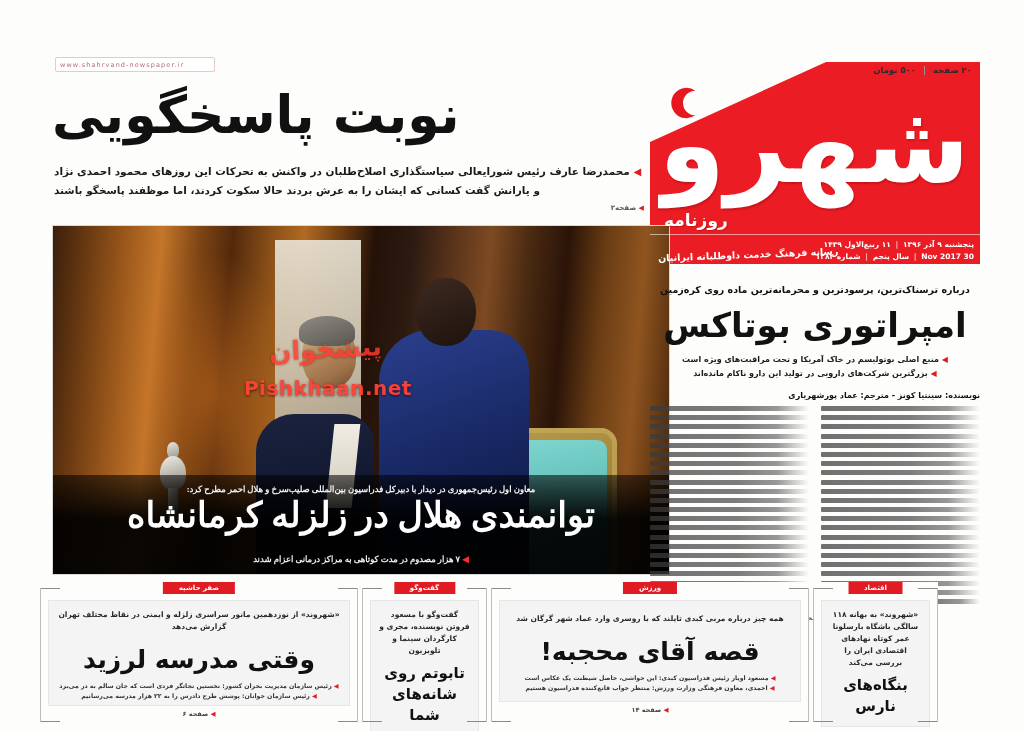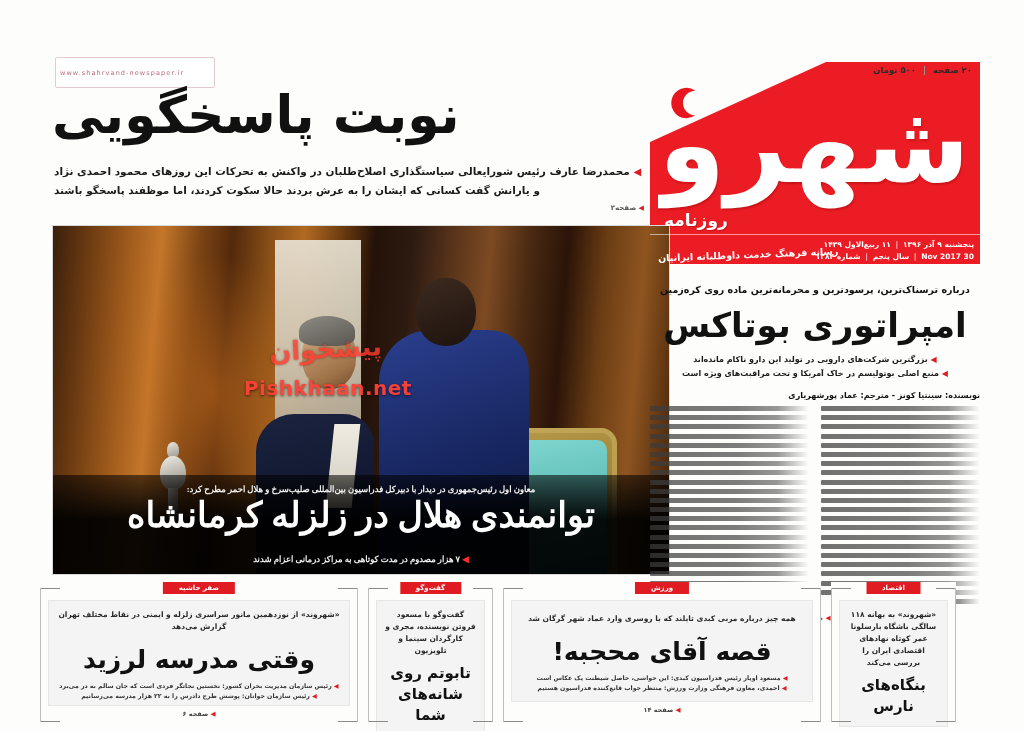--- a/index.html
+++ b/index.html
@@ -12,21 +12,21 @@
   #page {
     position:relative;
     width:1024px; height:731px;
     background:#fdfdfc;
     direction:rtl;
   }
 
   
   .url-bar {
     position:absolute; left:55px; top:57px;
-    width:160px; height:31px;
+    width:160px; height:15px;
     border:1px solid #e4c9cf;
     border-radius:2px;
     background:#fff;
     direction:ltr;
     display:flex; align-items:center;
     padding-left:4px;
   }
   .url-bar span {
     font-size:6.5px; letter-spacing:1.1px;
     color:#b56a77;
@@ -306,21 +306,21 @@
     margin-top:6px; font-size:6.5px; color:#555;
     text-align:center; font-weight:bold;
   }
   .rcol-page .bullet { color:#e01b22; }
 
   
   .teasers {
     position:absolute; left:40px; top:582px;
     width:944px; height:140px;
     display:flex; flex-direction:row-reverse;
-    gap:10px;
+    gap:4px;
   }
   .teaser {
     position:relative;
     background:#fdfdfc;
     padding:14px 8px 6px 8px;
     display:flex; flex-direction:column;
   }
   .teaser.w-big { width:318px; }
   .teaser.w-sm  { width:125px; }
   
@@ -467,25 +467,25 @@
       </div>
     </div>
   </div>
 
   <div class="rcol">
     <div class="rcol-kicker">درباره ترسناک‌ترین، پرسودترین و محرمانه‌ترین ماده روی کره‌زمین</div>
     <div class="rcol-title">امپراتوری بوتاکس</div>
     <div class="rcol-bullets">
       <div>
         <span class="bullet">◀</span>
-        <span>بزرگترین شرکت‌های دارویی در تولید این دارو ناکام مانده‌اند</span>
+        <span>منبع اصلی بوتولیسم در خاک آمریکا و تحت مراقبت‌های ویژه است</span>
       </div>
       <div>
         <span class="bullet">◀</span>
-        <span>منبع اصلی بوتولیسم در خاک آمریکا و تحت مراقبت‌های ویژه است</span>
+        <span>بزرگترین شرکت‌های دارویی در تولید این دارو ناکام مانده‌اند</span>
       </div>
     </div>
     <div class="rcol-byline">نویسنده: سینتیا کونز - مترجم: عماد پورشهریاری</div>
     <div class="rcol-cols">
       <div class="col" id="col-right">
           <div class="body-line"></div>
           <div class="body-line"></div>
           <div class="body-line"></div>
           <div class="body-line"></div>
           <div class="body-line"></div>

